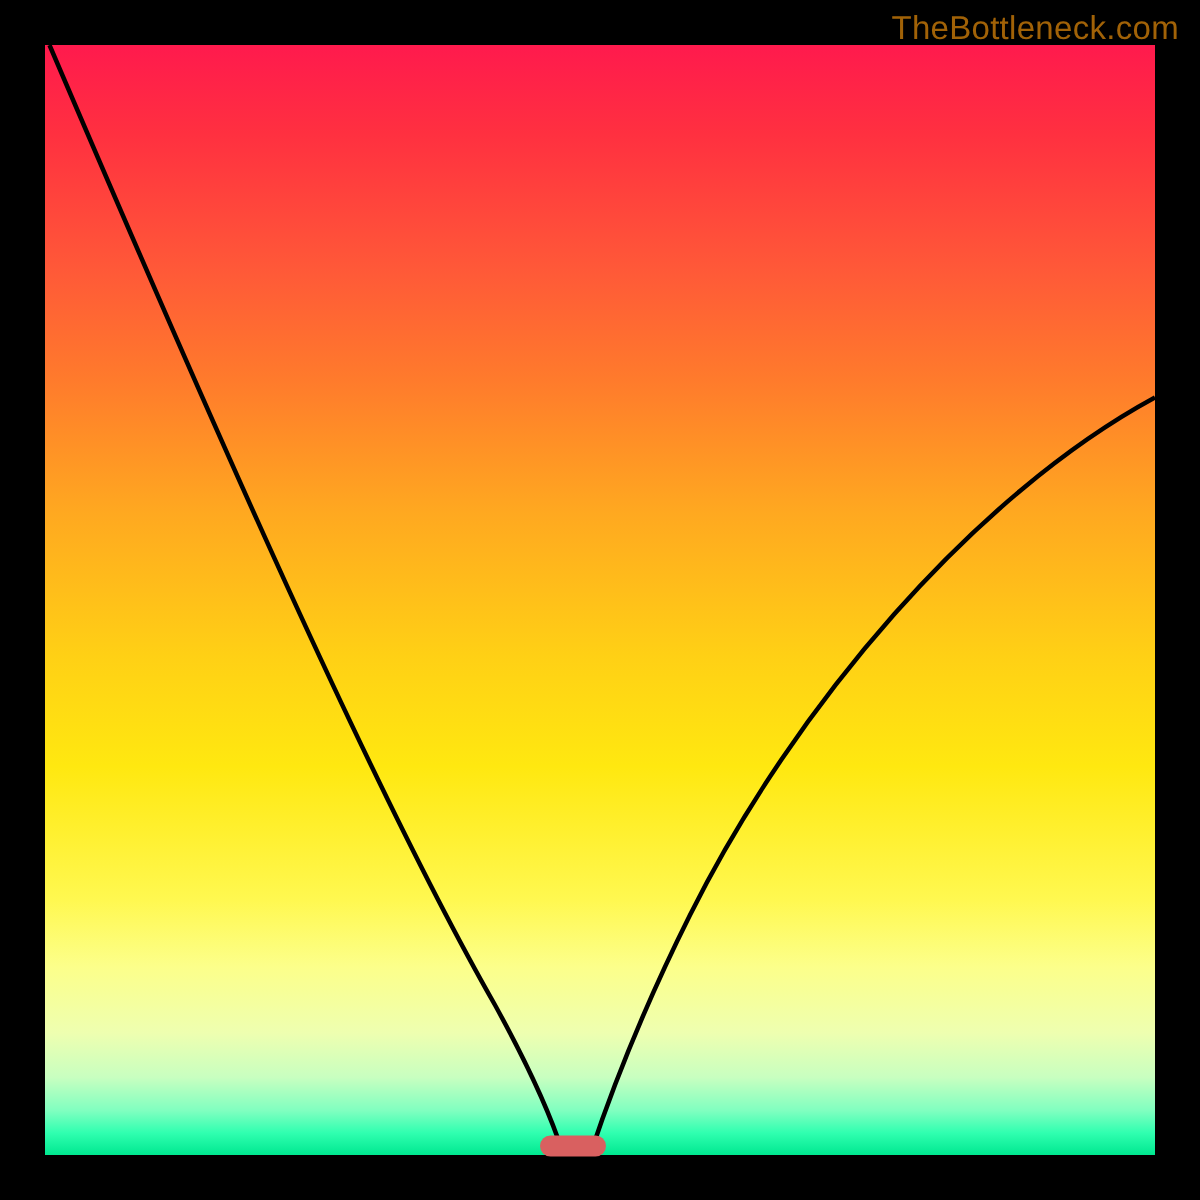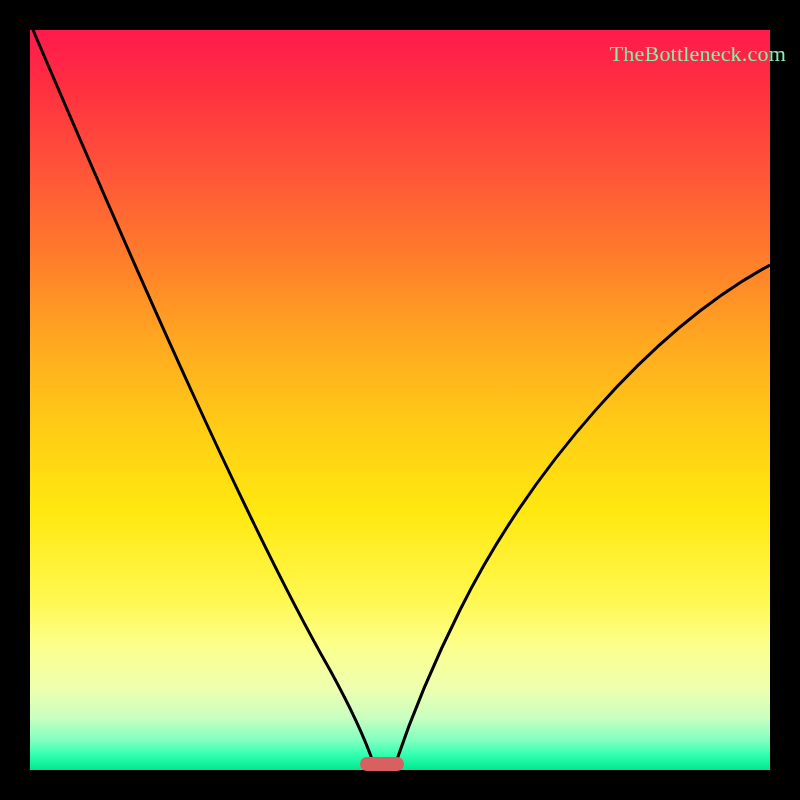--- a/index.html
+++ b/index.html
@@ -24,26 +24,25 @@
       #c8ffc0 93%,
       #80ffc0 96%,
       #30ffb0 98%,
       #00e890 100%
     );
   }
   .watermark {
     position: absolute;
     top: 6px;
     right: 14px;
-    font-family: Liberation Serif, serif;
+    font-family: Liberation Sans, sans-serif;
     font-size: 22px;
-    color: #86efac;
+    color: #a16207;
     font-weight: 500;
     letter-spacing: 0.2px;
-    margin-top: 35px;
   }
   .curves {
     position: absolute;
     left: 0; top: 0;
     width: 740px;
     height: 740px;
     pointer-events: none;
   }
   .marker {
     position: absolute;

